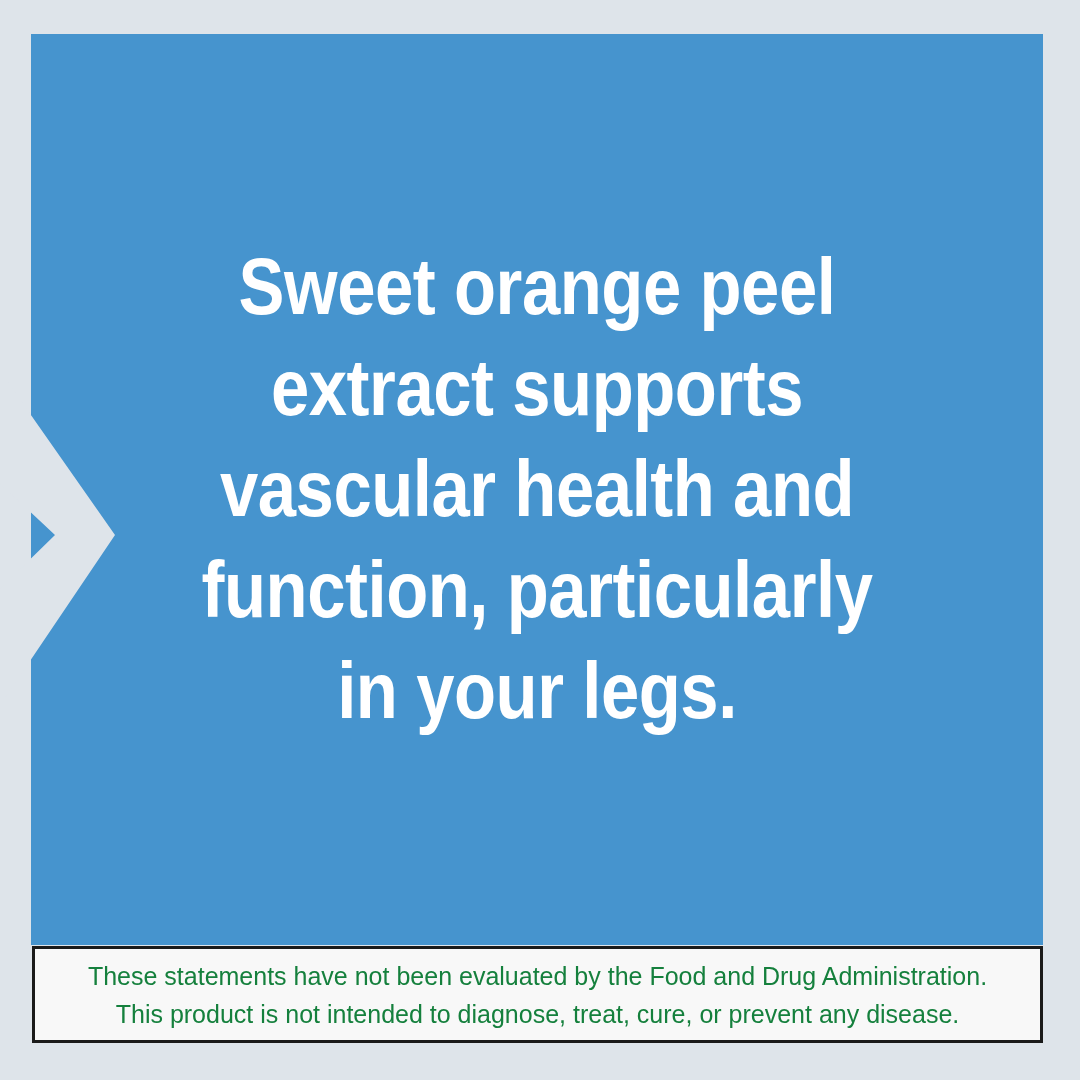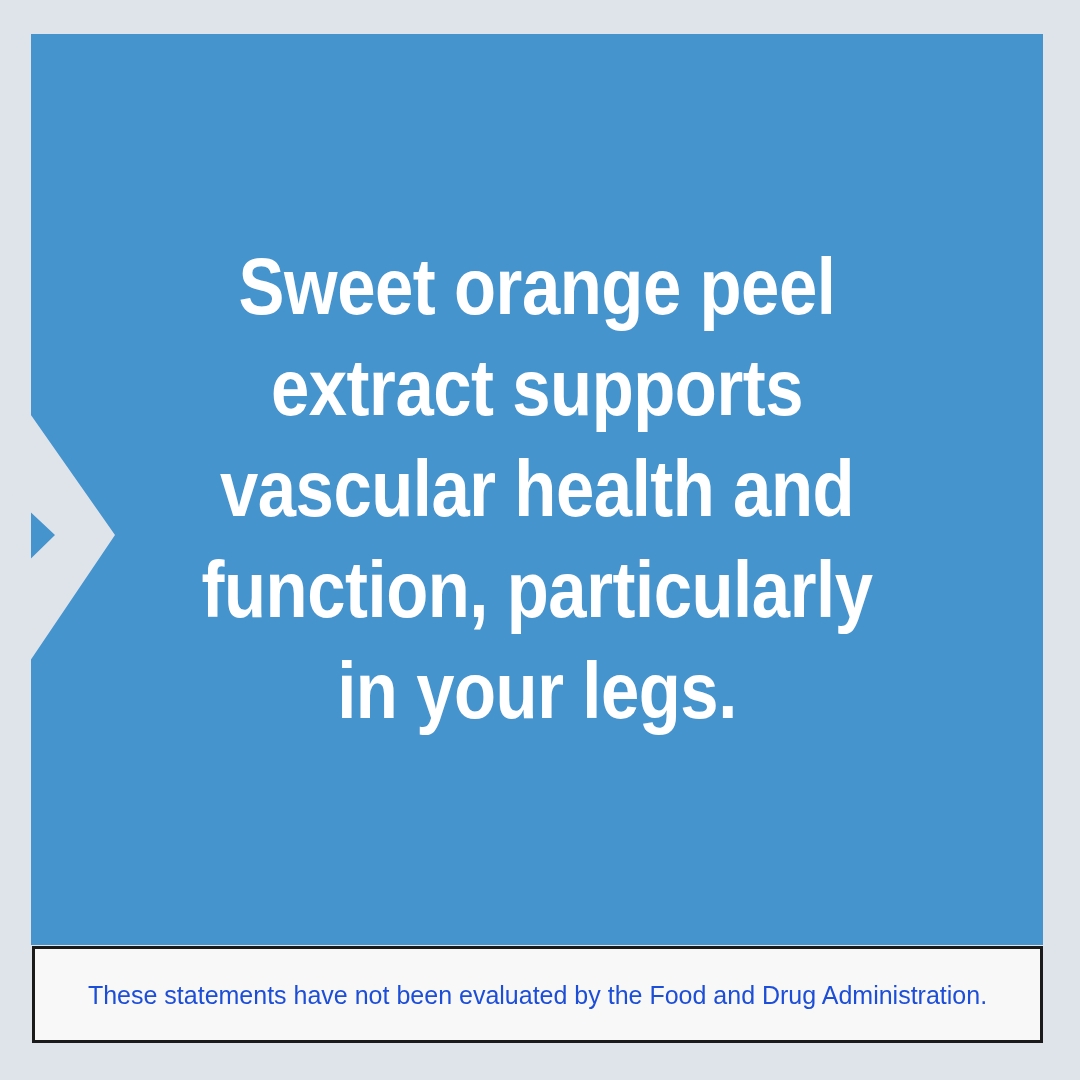--- a/index.html
+++ b/index.html
@@ -69,21 +69,21 @@
     height: 97px;
     background: #f8f8f8;
     border: 3px solid #1a1a1a;
     box-sizing: border-box;
     display: flex;
     flex-direction: column;
     align-items: center;
     justify-content: center;
   }
   .disclaimer-line {
-    color: #1d4ed8;
+    color: #15803d;
     font-family: "Liberation Sans", sans-serif;
     font-size: 25px;
     line-height: 38px;
     text-align: center;
     white-space: nowrap;
   }
 </style>
 </head>
 <body>
 
@@ -96,15 +96,16 @@
   </svg>
 
   <div id="headline">Sweet orange peel
 extract supports
 vascular health and
 function, particularly
 in your legs.</div>
 
   <div id="disclaimer-box">
     <div class="disclaimer-line">These statements have not been evaluated by the Food and Drug Administration.</div>
+    <div class="disclaimer-line">This product is not intended to diagnose, treat, cure, or prevent any disease.</div>
   </div>
 
 </div>
 
 </body></html>

